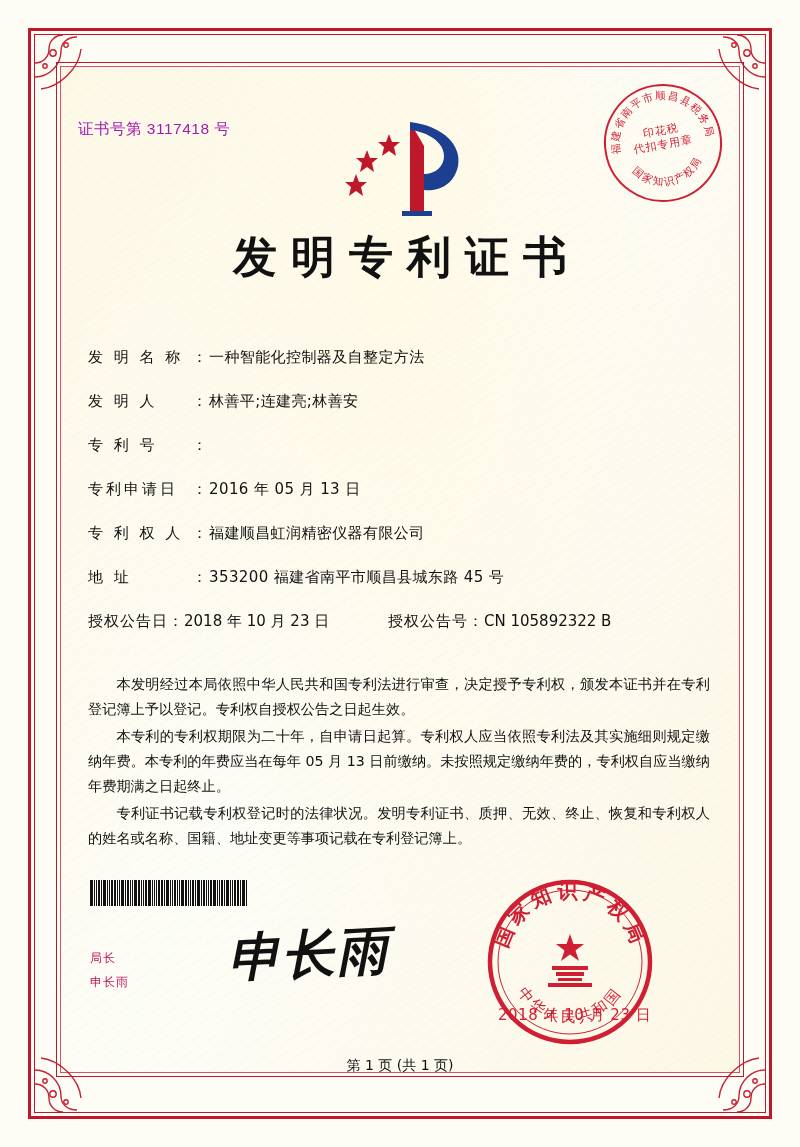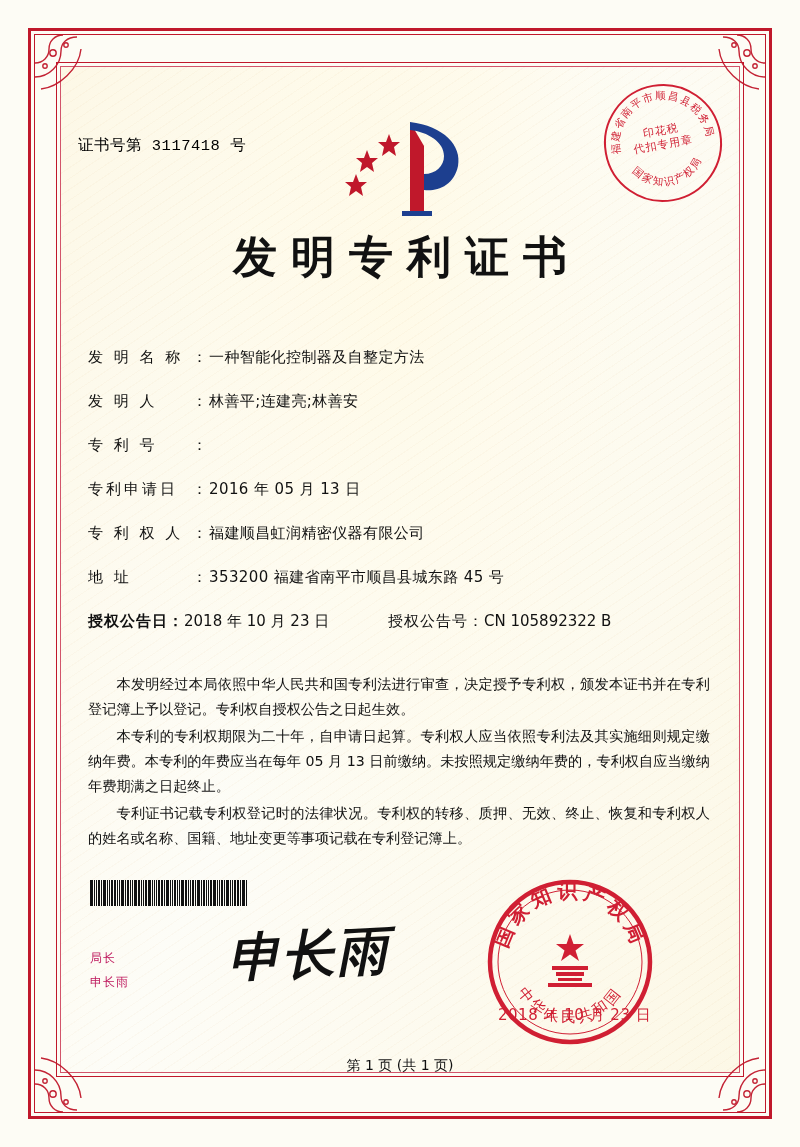--- a/index.html
+++ b/index.html
@@ -81,25 +81,25 @@
       -34deg,
       rgba(203,140,60,0.22) 0px,
       rgba(203,140,60,0.22) 1px,
       rgba(255,255,255,0) 1px,
       rgba(255,255,255,0) 9px);
   }
 
   
   .cert-no {
     position: absolute;
-    left: 78px; top: 135px;
+    left: 78px; top: 119px;
     font-size: 15.5px;
-    color: #000000;
+    color: #a21caf;
     letter-spacing: 0.5px;
-    font-family: Liberation Mono, monospace;
+    font-family: Liberation Sans, sans-serif;
   }
 
   .logo {
     position: absolute;
     left: 340px; top: 112px;
     width: 130px; height: 112px;
   }
 
   .stamp-tax {
     position: absolute;
@@ -172,21 +172,21 @@
     align-items: baseline;
     font-size: 15px;
     color: #111;
     margin-bottom: 22px;
   }
   .split-left {
     flex: 0 0 300px;
     display: flex;
     align-items: baseline;
   }
-  .split-left .k { letter-spacing: 1px; font-weight: bold; }
+  .split-left .k { letter-spacing: 1px; }
   .split-right {
     display: flex;
     align-items: baseline;
   }
   .split-right .k { letter-spacing: 1px; }
 
   
   .body-text {
     position: absolute;
     left: 88px;
@@ -404,21 +404,21 @@
       <span class="split-right">
         <span class="k">授权公告号：</span>
         <span class="v">CN 105892322 B</span>
       </span>
     </div>
   </div>
 
   <div class="body-text">
     <p>本发明经过本局依照中华人民共和国专利法进行审查，决定授予专利权，颁发本证书并在专利登记簿上予以登记。专利权自授权公告之日起生效。</p>
     <p>本专利的专利权期限为二十年，自申请日起算。专利权人应当依照专利法及其实施细则规定缴纳年费。本专利的年费应当在每年 05 月 13 日前缴纳。未按照规定缴纳年费的，专利权自应当缴纳年费期满之日起终止。</p>
-    <p>专利证书记载专利权登记时的法律状况。专利权的转移、质押、无效、终止、恢复和专利权人的姓名或名称、国籍、地址变更等事项记载在专利登记簿上。</p>
+    <p>专利证书记载专利权登记时的法律状况。发明专利证书、质押、无效、终止、恢复和专利权人的姓名或名称、国籍、地址变更等事项记载在专利登记簿上。</p>
   </div>
 
   <div class="barcode" id="barcode">
       <i style="width: 3px;"></i>
       <i style="width: 1px;"></i>
       <i style="width: 1px;"></i>
       <i style="width: 2px;"></i>
       <i style="width: 1px;"></i>
       <i style="width: 3px;"></i>
       <i style="width: 1px;"></i>

